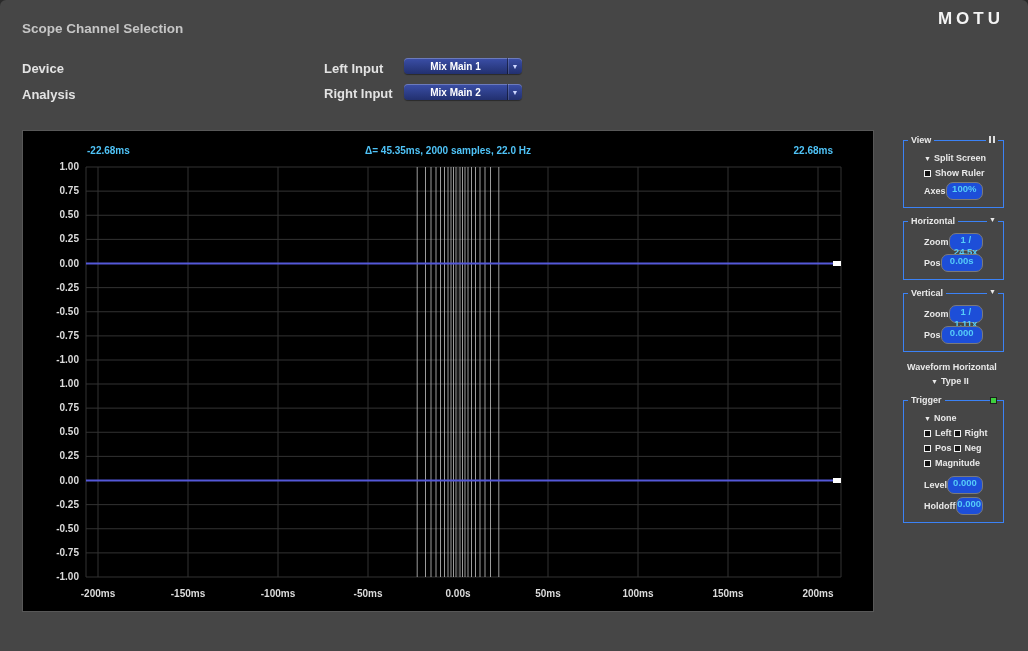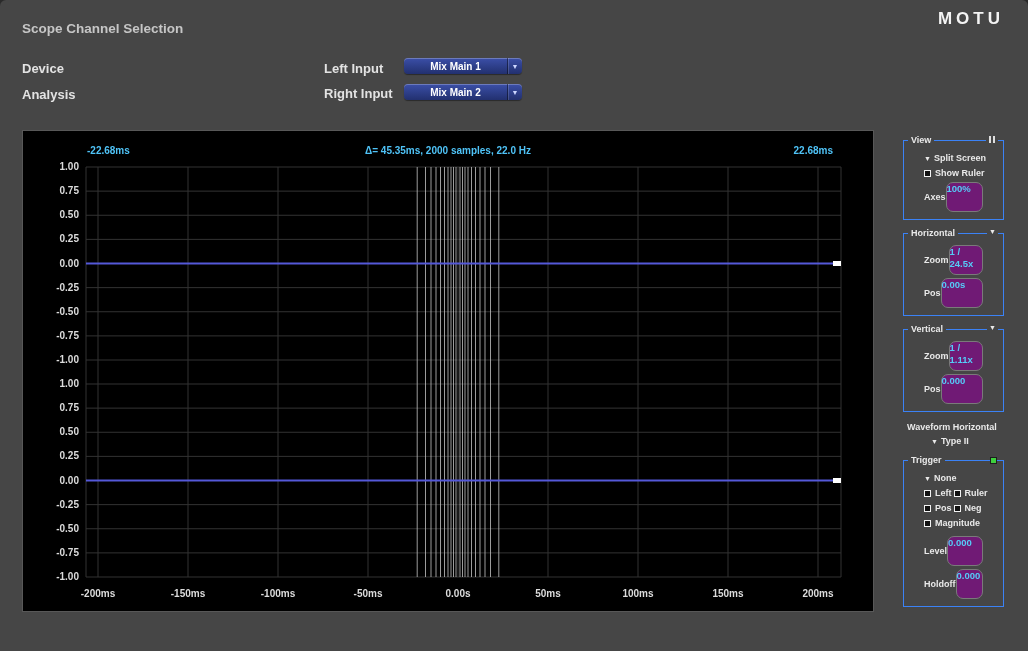--- a/index.html
+++ b/index.html
@@ -68,22 +68,22 @@
   .grip i { width:2px; height:7px; background:#ddd; display:block; }
   .led { position:absolute; top:-4px; right:6px; width:7px; height:7px;
          background:#3ed03e; border:1px solid #1d1d1d; }
   .row { display:flex; align-items:center; margin:3px 16px; min-height:12px; }
   .row.spread { justify-content:space-between; }
   .row.cols .pair { display:flex; align-items:center; width:50%; }
   .lbl { font-size:9px; font-weight:bold; color:#e9e9e9; white-space:nowrap; }
   .tri { font-size:7px; color:#e9e9e9; margin-right:3px; }
   .cb { width:7px; height:7px; border:1px solid #f2f2f2; background:#111;
         display:inline-block; margin-right:4px; flex:none; }
-  .value { background:#701a75; color:#55ccf8; border:1px solid #7a7a7a; border-radius:7px;
-           width:48px; height:30px; line-height:12px; text-align:left;
+  .value { background:#1d4ed8; color:#55ccf8; border:1px solid #7a7a7a; border-radius:7px;
+           width:48px; height:18px; line-height:12px; text-align:center;
            font-size:9.5px; font-weight:bold; }
   .wr { margin-top:10px; padding-left:4px; }
   .wr .row { padding-left:8px; }
   .row.gap-top { margin-top:7px; }
 </style>
 </head>
 <body>
 
 <div class="window">
 
@@ -261,21 +261,21 @@
           <span class="tri">▼</span>
           <span class="lbl">None</span>
         </div>
         <div class="row cols">
           <span class="pair">
             <span class="cb"></span>
             <span class="lbl">Left</span>
           </span>
           <span class="pair">
             <span class="cb"></span>
-            <span class="lbl">Ruler</span>
+            <span class="lbl">Right</span>
           </span>
         </div>
         <div class="row cols">
           <span class="pair">
             <span class="cb"></span>
             <span class="lbl">Pos</span>
           </span>
           <span class="pair">
             <span class="cb"></span>
             <span class="lbl">Neg</span>

